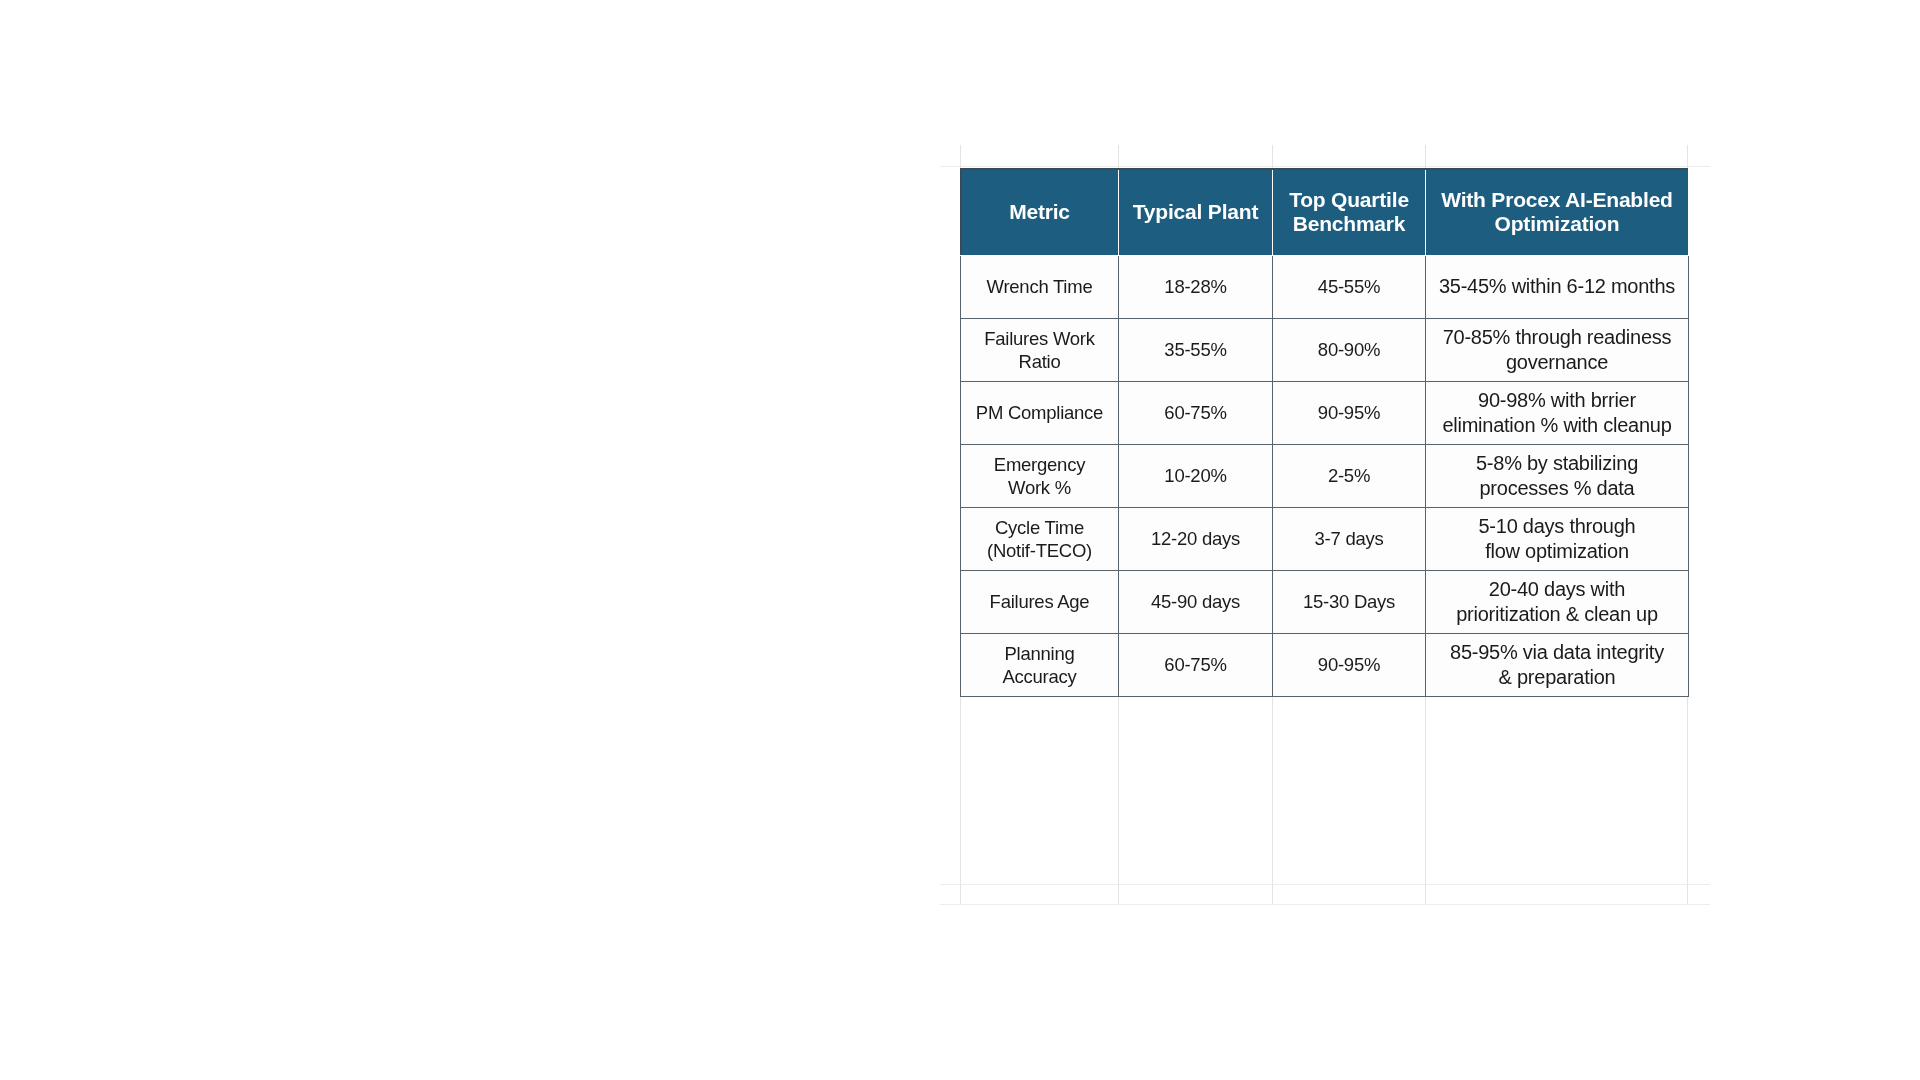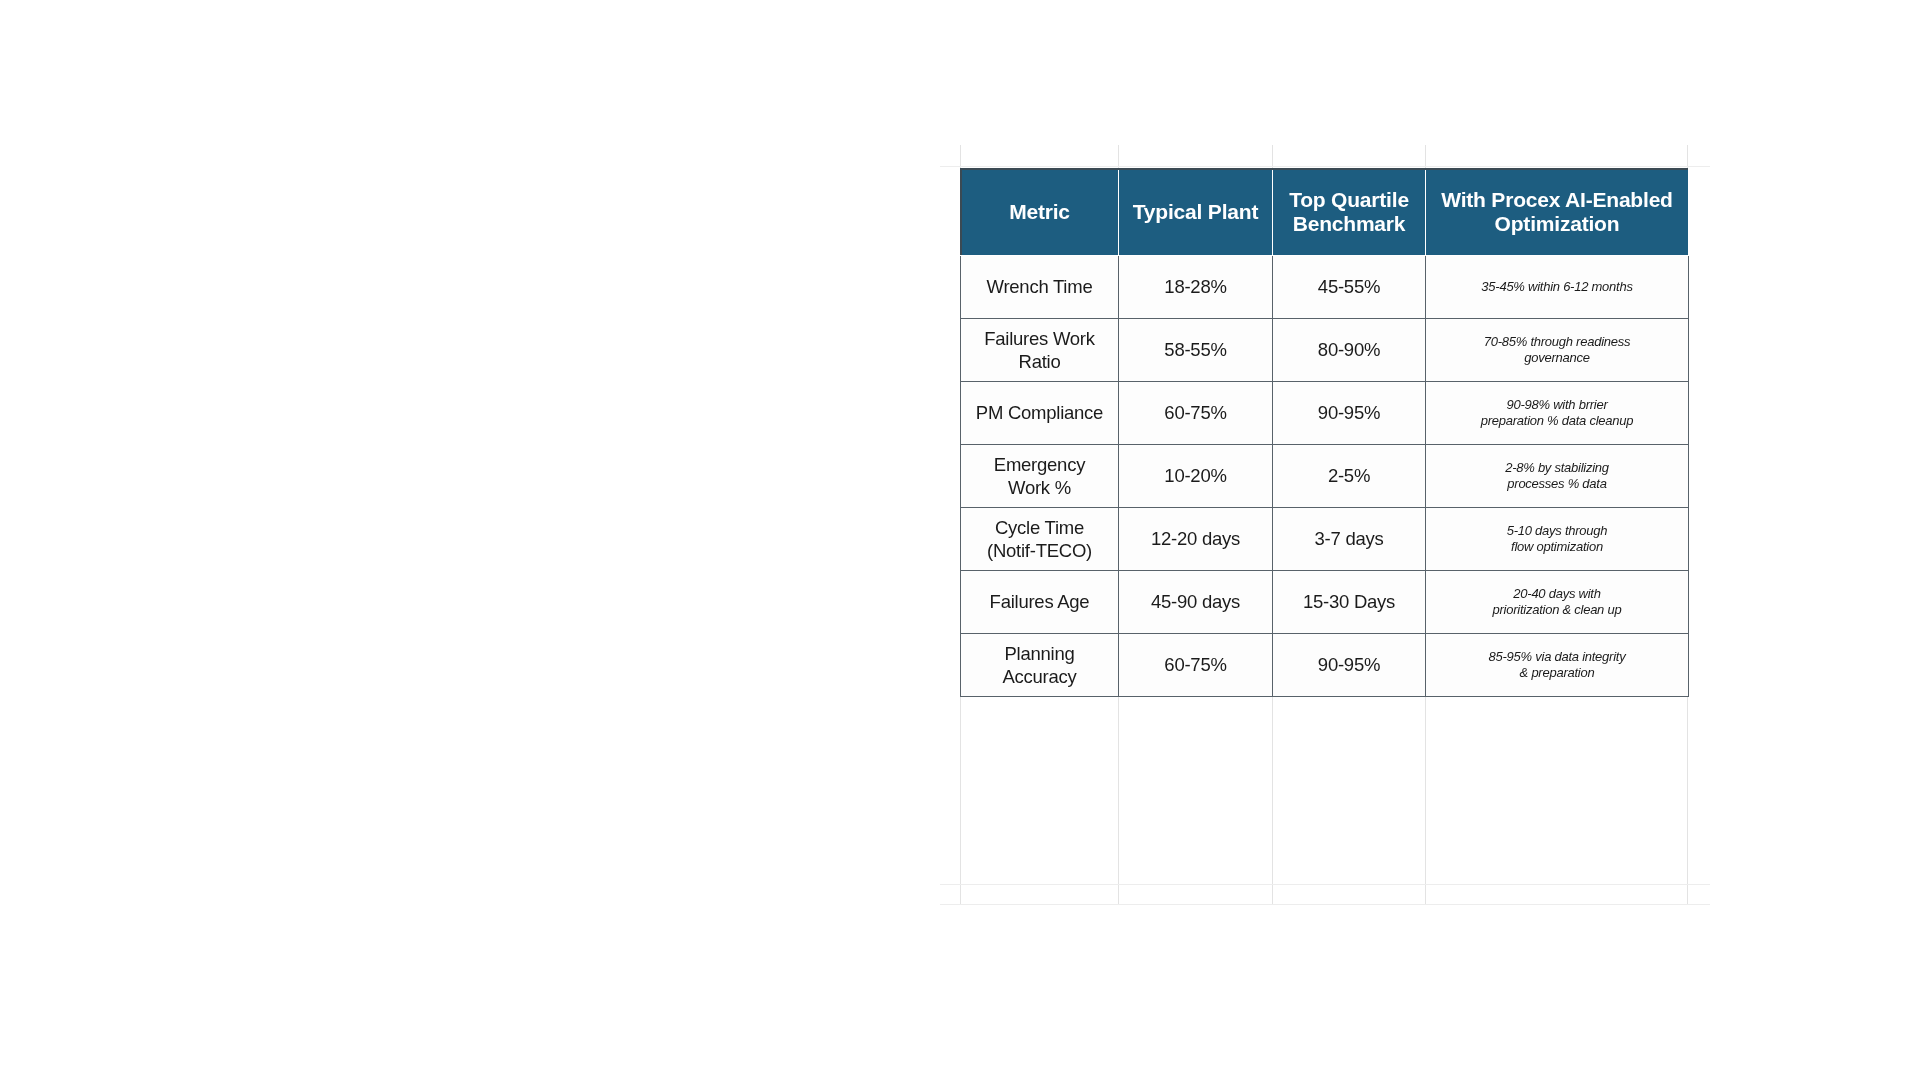--- a/index.html
+++ b/index.html
@@ -95,21 +95,21 @@
     box-sizing: border-box;
     text-align: center;
     vertical-align: middle;
     font-size: 18.5px;
     color: #1b1b1b;
     line-height: 1.26;
     letter-spacing: -0.25px;
     background: #fdfdfd;
   }
   tbody td.metric-cell  { font-size: 18.5px; }
-  tbody td.procex-cell  { font-size: 13px; font-style: italic; }
+  tbody td.procex-cell  { font-size: 20px; }
   .cell-line { display: block; white-space: nowrap; }
 </style>
 </head>
 <body>
 
 <div id="gridlines">
   <div class="vgrid" style="left:960px;"></div>
   <div class="vgrid" style="left:1118px;"></div>
   <div class="vgrid" style="left:1272px;"></div>
   <div class="vgrid" style="left:1425px;"></div>
@@ -159,49 +159,49 @@
         <td class="procex-cell">
           <span class="cell-line">35-45% within 6-12 months</span>
         </td>
       </tr>
 
       <tr>
         <td class="metric-cell">
           <span class="cell-line">Failures Work</span>
           <span class="cell-line">Ratio</span>
         </td>
-        <td>58-55%</td>
+        <td>35-55%</td>
         <td>80-90%</td>
         <td class="procex-cell">
           <span class="cell-line">70-85% through readiness</span>
           <span class="cell-line">governance</span>
         </td>
       </tr>
 
       <tr>
         <td class="metric-cell">
           <span class="cell-line">PM Compliance</span>
         </td>
         <td>60-75%</td>
         <td>90-95%</td>
         <td class="procex-cell">
           <span class="cell-line">90-98% with brrier</span>
-          <span class="cell-line">preparation % data cleanup</span>
+          <span class="cell-line">elimination % with cleanup</span>
         </td>
       </tr>
 
       <tr>
         <td class="metric-cell">
           <span class="cell-line">Emergency</span>
           <span class="cell-line">Work %</span>
         </td>
         <td>10-20%</td>
         <td>2-5%</td>
         <td class="procex-cell">
-          <span class="cell-line">2-8% by stabilizing</span>
+          <span class="cell-line">5-8% by stabilizing</span>
           <span class="cell-line">processes % data</span>
         </td>
       </tr>
 
 
       <tr>
         <td class="metric-cell">
           <span class="cell-line">Cycle Time</span>
           <span class="cell-line">(Notif-TECO)</span>
         </td>

